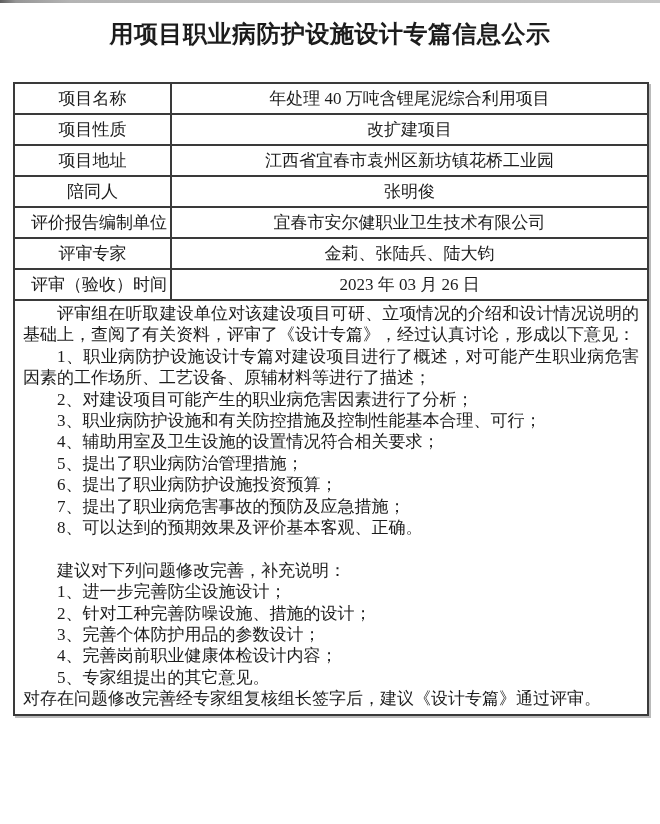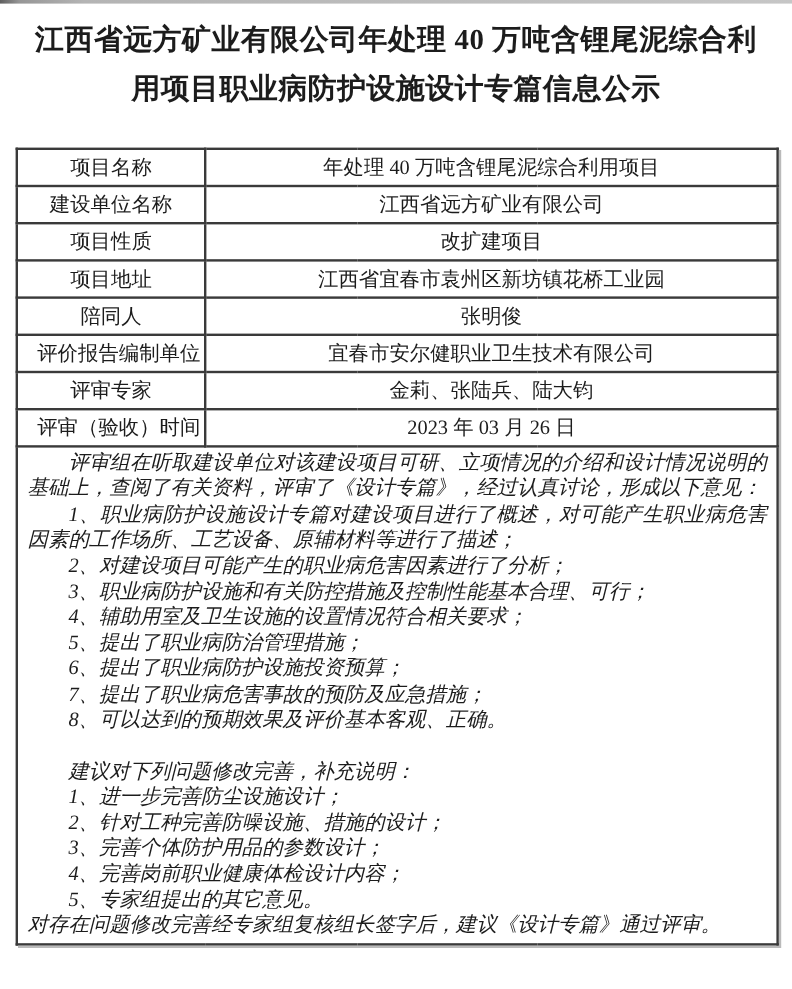--- a/index.html
+++ b/index.html
@@ -50,56 +50,50 @@
     font-size: 17px;
     overflow: hidden;
     white-space: nowrap;
   }
   td.opinion-cell {
     height: 398px;
     padding: 2px 8px 4px 8px;
     text-align: justify;
     vertical-align: top;
     white-space: normal;
-    font-style: italic;
   }
   .opinion-cell p {
     margin: 0;
     font-size: 17px;
     line-height: 21.4px;
   }
   .opinion-cell p.ind { text-indent: 2em; }
   .opinion-cell p.noind { text-indent: 0; }
   .blank-line { height: 21.4px; }
 </style>
 </head>
 <body>
 
 <div class="scan-edge-top"></div>
 
 <h1 class="doc-title">
-  <span class="title-line">江西省远方矿业有限公司年处理 40 万吨含锂尾泥综合利</span>
   <span class="title-line">用项目职业病防护设施设计专篇信息公示</span>
 </h1>
 
 <table class="info-table">
   <colgroup>
       <col class="c1">
       <col class="c2">
       <col class="c3">
       <col class="c4">
     </colgroup>
   <tbody>
     <tr>
       <td>项目名称</td>
       <td colspan="3">年处理 40 万吨含锂尾泥综合利用项目</td>
-    </tr>
-    <tr>
-      <td>建设单位名称</td>
-      <td colspan="3">江西省远方矿业有限公司</td>
     </tr>
     <tr>
       <td>项目性质</td>
       <td colspan="3">改扩建项目</td>
     </tr>
     <tr>
       <td>项目地址</td>
       <td colspan="3">江西省宜春市袁州区新坊镇花桥工业园</td>
     </tr>
     <tr>

